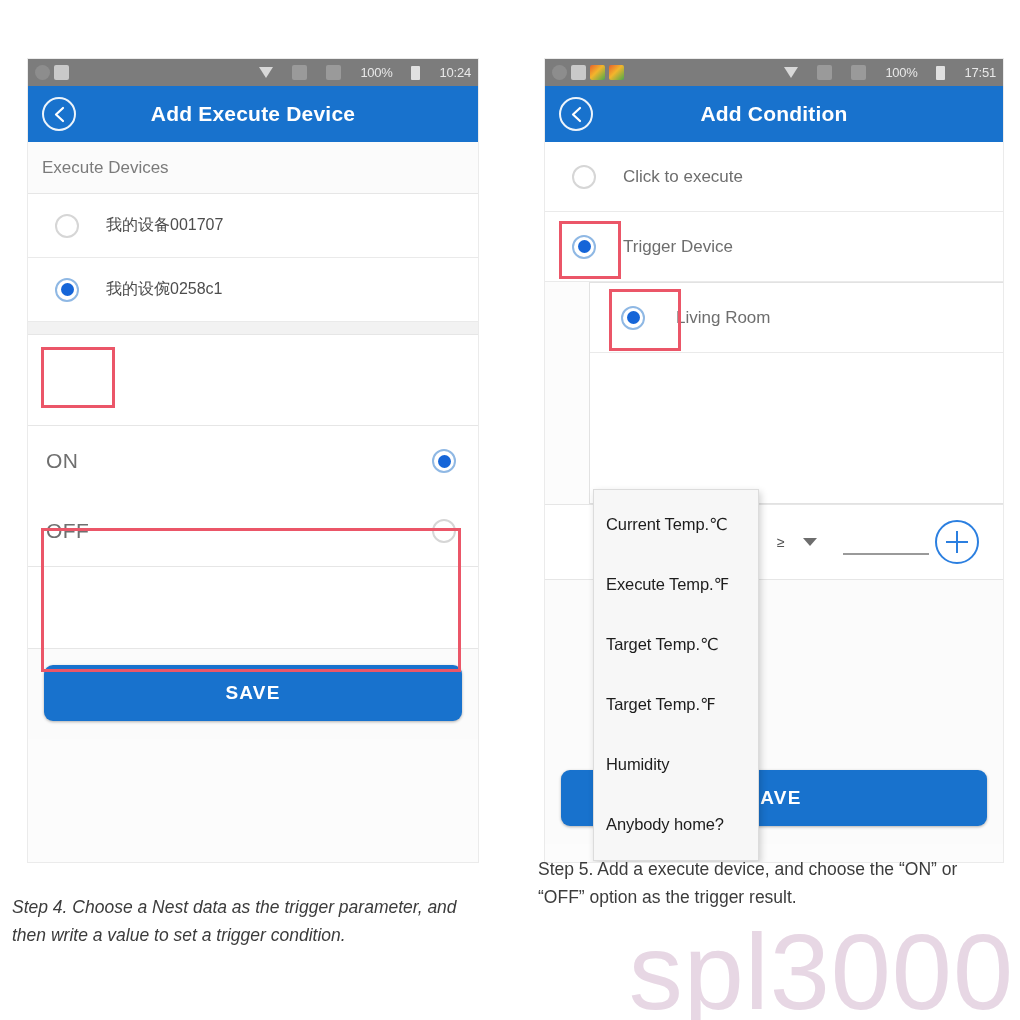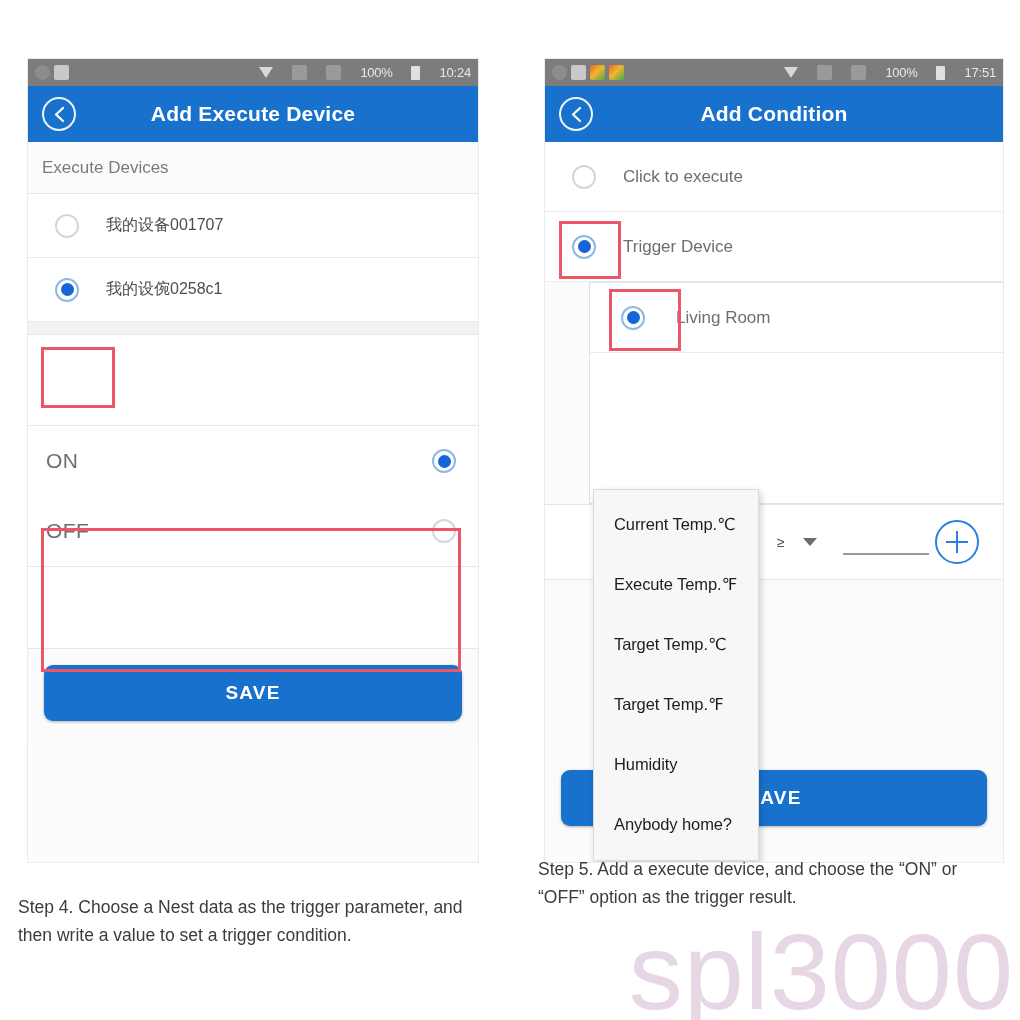--- a/index.html
+++ b/index.html
@@ -235,42 +235,42 @@
   
   .dropdown {
     position: absolute;
     left: 48px;
     top: 430px;
     width: 166px;
     background: #f7f7f7;
     border: 1px solid #dcdcdc;
     box-shadow: 2px 3px 7px rgba(0,0,0,.18);
     z-index: 6;
-    padding: 4px 0 6px 8px;
+    padding: 4px 0 6px 0;
   }
   .dropdown .item {
     padding: 10px 0 10px 12px;
     font-size: 16.5px;
     color: #1d1d1d;
     height: 60px;
     display: flex;
     align-items: center;
     letter-spacing: -0.1px;
     white-space: nowrap;
   }
 
   
   .caption {
     position: absolute;
     font-size: 17.5px;
     line-height: 1.62;
     color: #3c3c3c;
     z-index: 6;
   }
-  .caption.c1 { left: 18px;  top: 893px; width: 470px; }
+  .caption.c1 { left: 12px;  top: 893px; width: 470px; font-style: italic; }
   .caption.c2 { left: 538px; top: 855px; width: 470px; }
 </style>
 </head>
 <body>
 
 <div id="root">
 
   <div class="phone left">
 
     <div class="statusbar">

